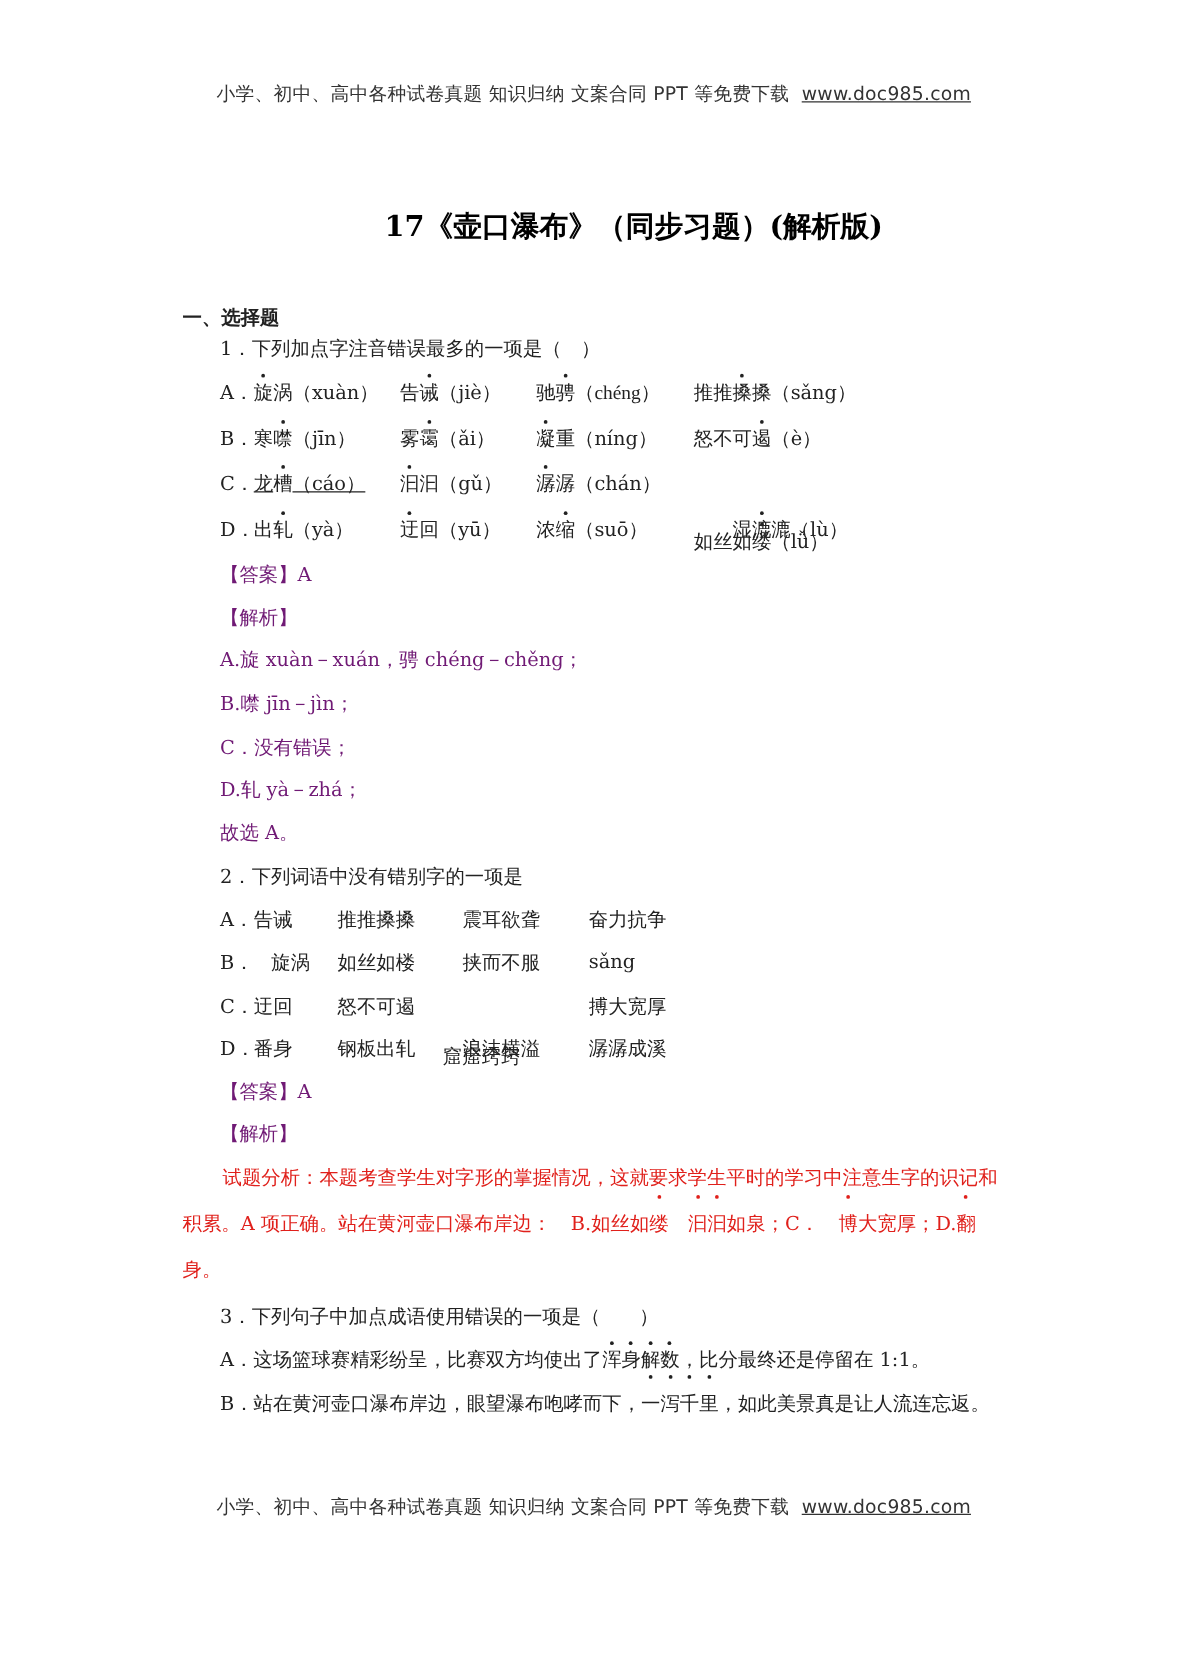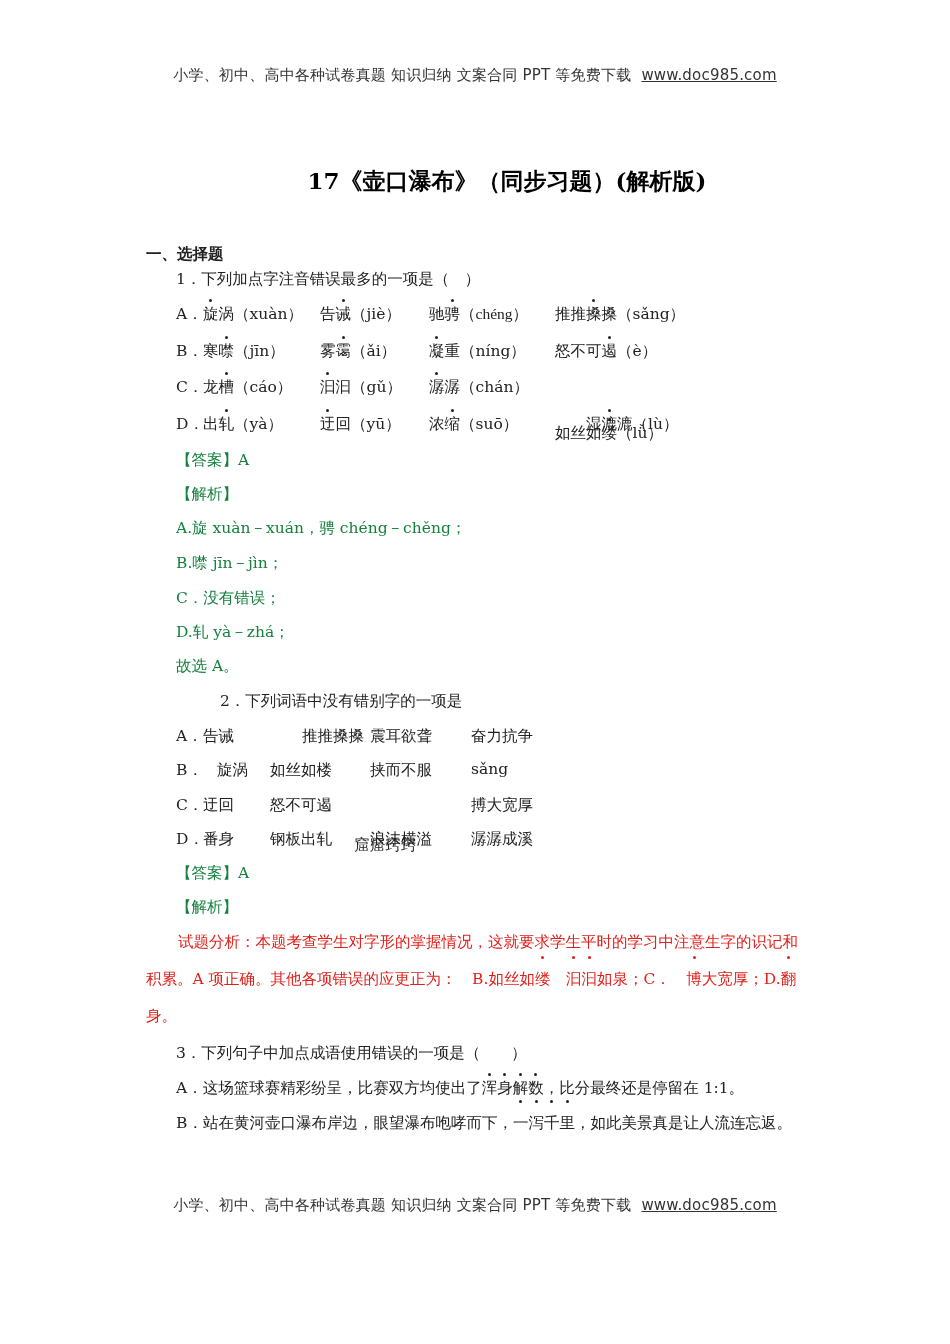--- a/index.html
+++ b/index.html
@@ -8,21 +8,21 @@
   .hdr, .ftr { position: absolute; left: 0; width: 950px; text-align: center;
                font-family: "DejaVu Sans", "Liberation Sans", sans-serif;
                font-size: 15px; color: #333; letter-spacing: 0.2px; }
   .hdr { top: 66px; }
   .ftr { top: 1196px; }
   .hdr .site, .ftr .site { margin-left: 10px; text-decoration: underline; }
   .title { position: absolute; top: 166px; left: 0; width: 950px; text-align: center;
            font-size: 23px; font-weight: bold; color: #000000; padding-left: 32px; }
   .line { position: absolute; font-size: 15.5px; white-space: nowrap; color: #222; }
   .sec { left: 146px; top: 244px; font-weight: bold; font-family: "DejaVu Sans", "Liberation Sans", sans-serif; }
-  .red { color: #15803d; }
+  .red { color: #701a75; }
   .row { position: absolute; left: 176px; font-size: 15.5px; white-space: nowrap; }
   .row .c { position: absolute; top: 0; }
   .dot { position: relative; display: inline-block; }
   .dot::before { content: ""; position: absolute; left: 50%; top: -5px; width: 3px; height: 3px;
                  margin-left: -1.5px; border-radius: 50%; background: currentColor; }
   .para { position: absolute; left: 146px; width: 665px; font-size: 15.5px; line-height: 37px; color: #e0201b; }
   .para .indent { padding-left: 32px; }
   .q3 { position: absolute; left: 146px; width: 665px; font-size: 15.5px; line-height: 37px; color: #222; }
 </style>
 </head>
@@ -48,21 +48,21 @@
     </div>
     <div class="row" style="top: 341px;">
       <span class="c" style="left: 0px;">B．</span>
       <span class="c" style="left: 27px;"><span>寒</span><span class="dot">噤</span><span>（jīn）</span></span>
       <span class="c" style="left: 144px;"><span>雾</span><span class="dot">霭</span><span>（ǎi）</span></span>
       <span class="c" style="left: 253px;"><span></span><span class="dot">凝</span><span>重（níng）</span></span>
       <span class="c" style="left: 379px;"><span>怒不可</span><span class="dot">遏</span><span>（è）</span></span>
     </div>
     <div class="row" style="top: 377px;">
       <span class="c" style="left: 0px;">C．</span>
-      <span class="c" style="left: 27px;"><span>龙</span><span class="dot">槽</span><span>（cáo）</span></span>
+      <span class="c" style="left: 27px; text-decoration: underline;"><span>龙</span><span class="dot">槽</span><span>（cáo）</span></span>
       <span class="c" style="left: 144px;"><span></span><span class="dot">汩</span><span>汩（gǔ）</span></span>
       <span class="c" style="left: 253px;"><span></span><span class="dot">潺</span><span>潺（chán）</span></span>
       <span class="c" style="left: 379px; margin-top: 46px;"><span>如丝如</span><span class="dot">缕</span><span>（lǚ）</span></span>
     </div>
     <div class="row" style="top: 414px;">
       <span class="c" style="left: 0px;">D．</span>
       <span class="c" style="left: 27px;"><span>出</span><span class="dot">轧</span><span>（yà）</span></span>
       <span class="c" style="left: 144px;"><span></span><span class="dot">迂</span><span>回（yū）</span></span>
       <span class="c" style="left: 253px;"><span>浓</span><span class="dot">缩</span><span>（suō）</span></span>
       <span class="c" style="left: 394px; margin-left: 16px;"><span>湿</span><span class="dot">漉</span><span>漉（lù）</span></span>
@@ -70,27 +70,27 @@
   </div>
 
 <div class="line red" style="left:176px;top:450px;">【答案】A</div>
 <div class="line red" style="left:176px;top:484px;">【解析】</div>
 <div class="line red" style="left:176px;top:518px;">A.旋 xuàn－xuán，骋 chéng－chěng；</div>
 <div class="line red" style="left:176px;top:553px;">B.噤 jīn－jìn；</div>
 <div class="line red" style="left:176px;top:588px;">C．没有错误；</div>
 <div class="line red" style="left:176px;top:622px;">D.轧 yà－zhá；</div>
 <div class="line red" style="left:176px;top:656px;">故选 A。</div>
 
-<div class="line" style="left:176px;top:691px;margin-left:44px;">2．下列词语中没有错别字的一项是</div>
+<div class="line" style="left:176px;top:691px;">2．下列词语中没有错别字的一项是</div>
 
 <div id="q2-options">
     <div class="row" style="top: 726px;">
       <span class="c" style="left: 0px;">A．</span>
       <span class="c" style="left: 27px;">告诫</span>
-      <span class="c" style="left: 94px; margin-left: 32px;">推推搡搡</span>
+      <span class="c" style="left: 94px;">推推搡搡</span>
       <span class="c" style="left: 194px;">震耳欲聋</span>
       <span class="c" style="left: 295px;">奋力抗争</span>
     </div>
     <div class="row" style="top: 760px;">
       <span class="c" style="left: 0px;">B．</span>
       <span class="c" style="left: 41px;">旋涡</span>
       <span class="c" style="left: 94px;">如丝如楼</span>
       <span class="c" style="left: 194px;">挟而不服</span>
       <span class="c" style="left: 295px;">sǎng</span>
     </div>
@@ -107,21 +107,21 @@
       <span class="c" style="left: 94px;">钢板出轧</span>
       <span class="c" style="left: 194px;">浪沫横溢</span>
       <span class="c" style="left: 295px;">潺潺成溪</span>
     </div>
   </div>
 
 <div class="line red" style="left:176px;top:863px;">【答案】A</div>
 <div class="line red" style="left:176px;top:897px;">【解析】</div>
 
 <div class="para" style="top:924px;">
-  <span class="indent"></span><span>试题分析：本题考查学生对字形的掌握情况，这就要求学生平时的学习中注意生字的识记和积累。A 项正确。其他各项错误的应更正为：　B.如丝如</span><span class="dot">缕</span><span>　</span><span class="dot">汩</span><span class="dot">汩</span><span>如泉；C．　</span><span class="dot">博</span><span>大宽厚；D.</span><span class="dot">翻</span><span>身。</span>
+  <span class="indent"></span><span>试题分析：本题考查学生对字形的掌握情况，这就要求学生平时的学习中注意生字的识记和积累。A 项正确。站在黄河壶口瀑布岸边：　B.如丝如</span><span class="dot">缕</span><span>　</span><span class="dot">汩</span><span class="dot">汩</span><span>如泉；C．　</span><span class="dot">博</span><span>大宽厚；D.</span><span class="dot">翻</span><span>身。</span>
 </div>
 
 <div class="line" style="left:176px;top:1043px;">3．下列句子中加点成语使用错误的一项是（　　）</div>
 <div class="line" style="left:176px;top:1078px;">
   <span>A．这场篮球赛精彩纷呈，比赛双方均使出了</span><span class="dot">浑</span><span class="dot">身</span><span class="dot">解</span><span class="dot">数</span><span>，比分最终还是停留在 1:1。</span>
 </div>
 <div class="q3" style="top:1105px;">
   <span style="padding-left:30px"></span><span>B．站在黄河壶口瀑布岸边，眼望瀑布咆哮而下，</span><span class="dot">一</span><span class="dot">泻</span><span class="dot">千</span><span class="dot">里</span><span>，如此美景真是让人流连忘返。</span>
 </div>
 

